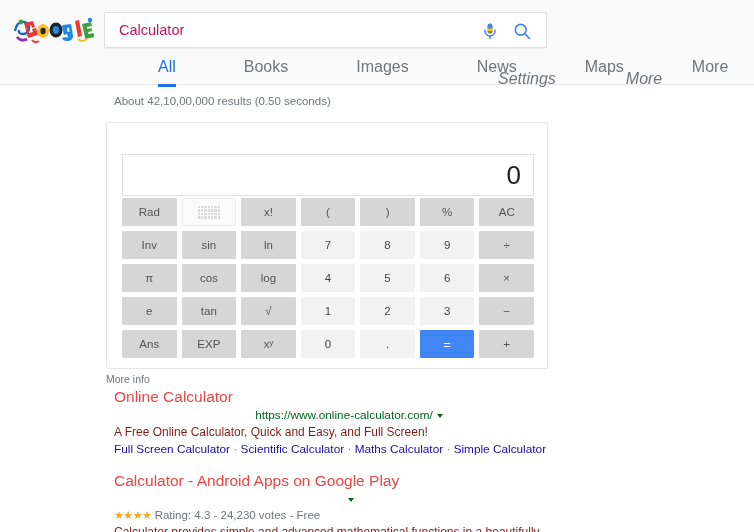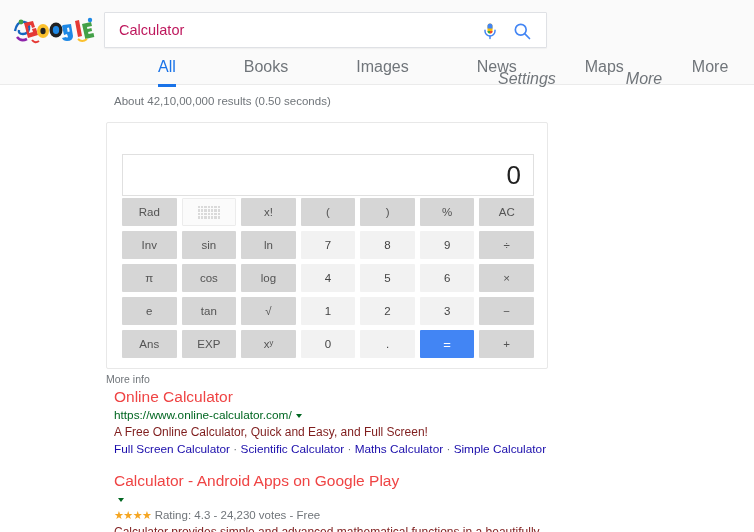--- a/index.html
+++ b/index.html
@@ -130,21 +130,21 @@
 
   
   .results { position: absolute; left: 114px; top: 387px; width: 470px; }
   .result { margin-bottom: 14px; }
   .result-title {
     font-size: 15.5px; color: #ef4444;
     line-height: 19px; cursor: pointer;
   }
   .result-url {
     font-size: 11.8px; color: #006621;
-    line-height: 16px; margin-top: 1px;
+    line-height: 16px; margin-top: 1px; text-align: center;
   }
   .url-caret {
     display: inline-block; width: 0; height: 0;
     border-left: 3.5px solid transparent;
     border-right: 3.5px solid transparent;
     border-top: 4px solid #006621;
     margin-left: 4px; vertical-align: middle;
     cursor: pointer;
   }
   .result-rating {

